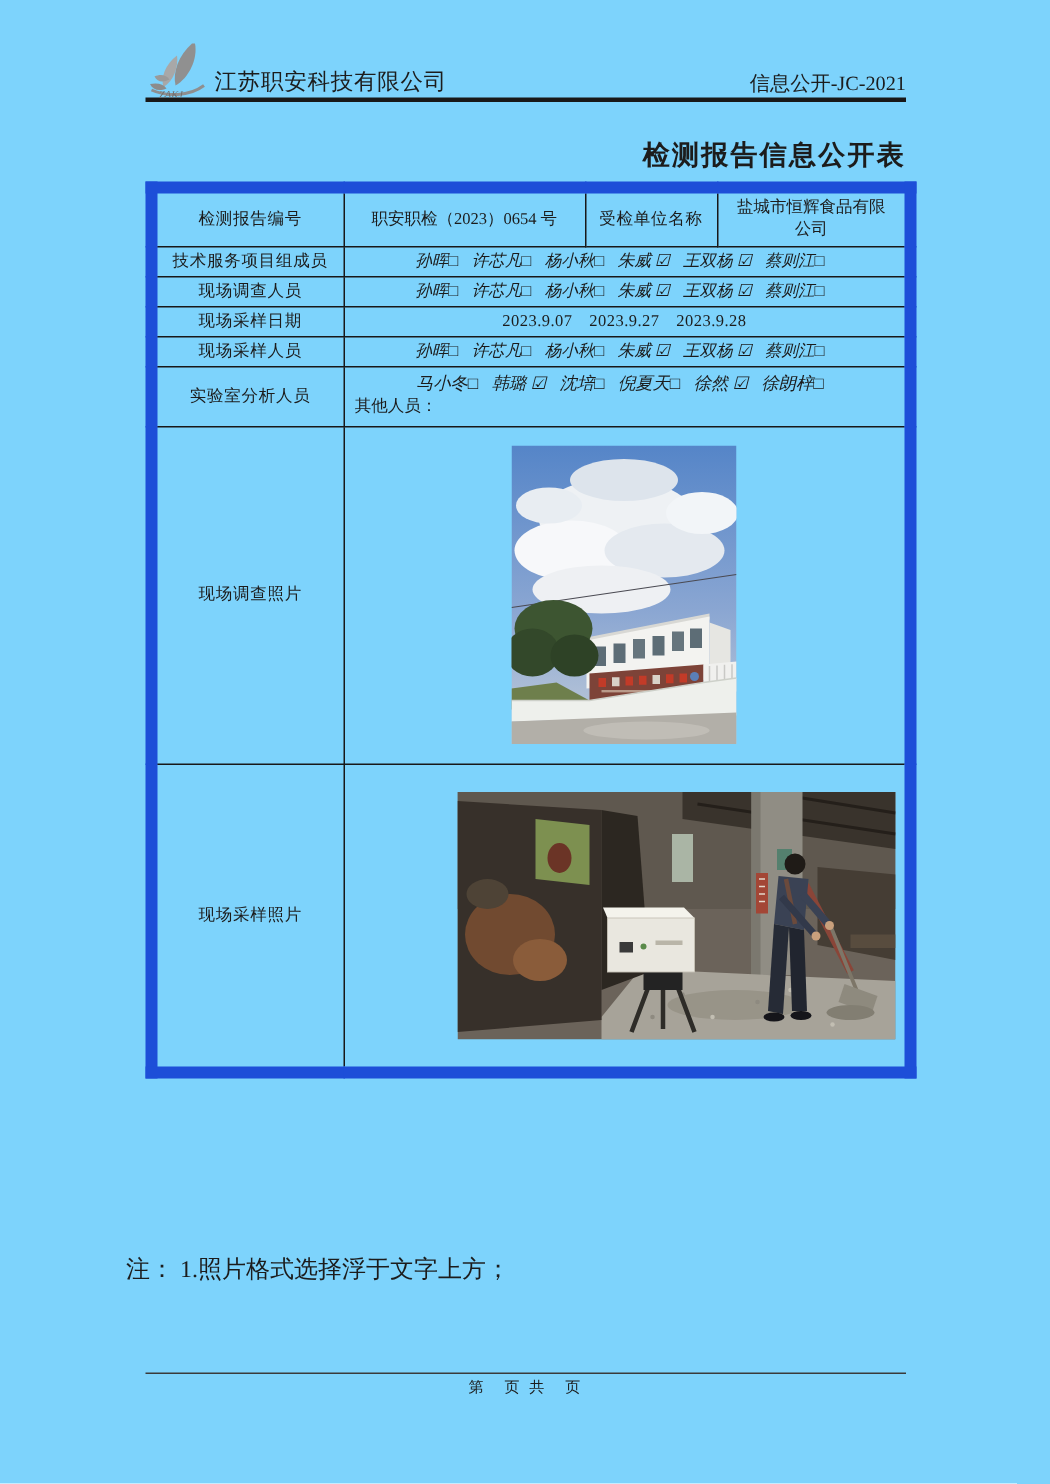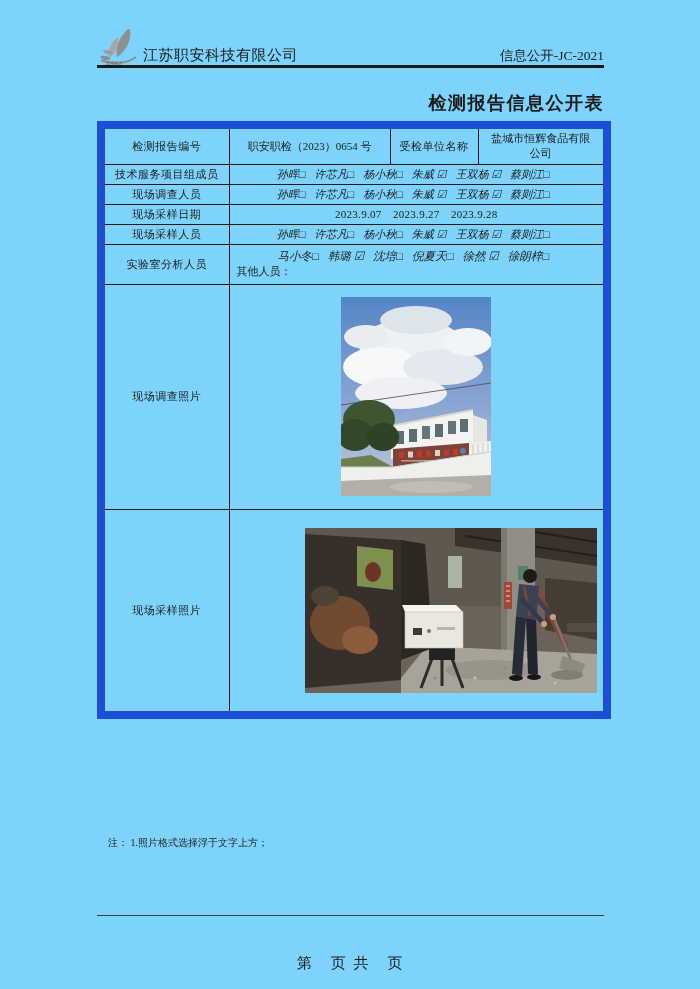--- a/index.html
+++ b/index.html
@@ -34,25 +34,25 @@
   .contact-big{font-size:17px;font-weight:bold;letter-spacing:2px;}
   .check-cell{text-align:center;padding-left:7px !important;font-size:11.5px;font-style:italic;}
   .check-cell span{margin-right:9px;}
   .date-cell{font-size:12px;letter-spacing:0.3px;}
   .lab-cell{text-align:left !important;padding-left:7px !important;font-size:11.5px;line-height:1.65;}
   .bold-center{font-weight:bold;font-size:12.5px;letter-spacing:1px;}
   .photo-cell-center{text-align:center !important;}
   .photo-cell-left{text-align:left !important;padding-left:75px !important;}
 
   
-  .note{position:absolute;left:108px;top:836px;font-size:10px;}
+  .note{position:absolute;left:84px;top:836px;font-size:16px;}
   .footer-rule{position:absolute;left:97px;top:915px;width:507px;height:0;
                border-top:1.2px solid #3a3a3a;}
   .footer-text{position:absolute;left:97px;top:918px;width:507px;text-align:center;
-               font-size:15px;letter-spacing:2px;margin-top:36px;}
+               font-size:10px;letter-spacing:2px;}
   svg{display:inline-block;vertical-align:middle;}
 </style>
 </head>
 <body>
 
 <div class="page">
 
   <div class="header">
     <div class="header-left">
       <svg class="logo-svg" viewBox="0 0 46 40">

